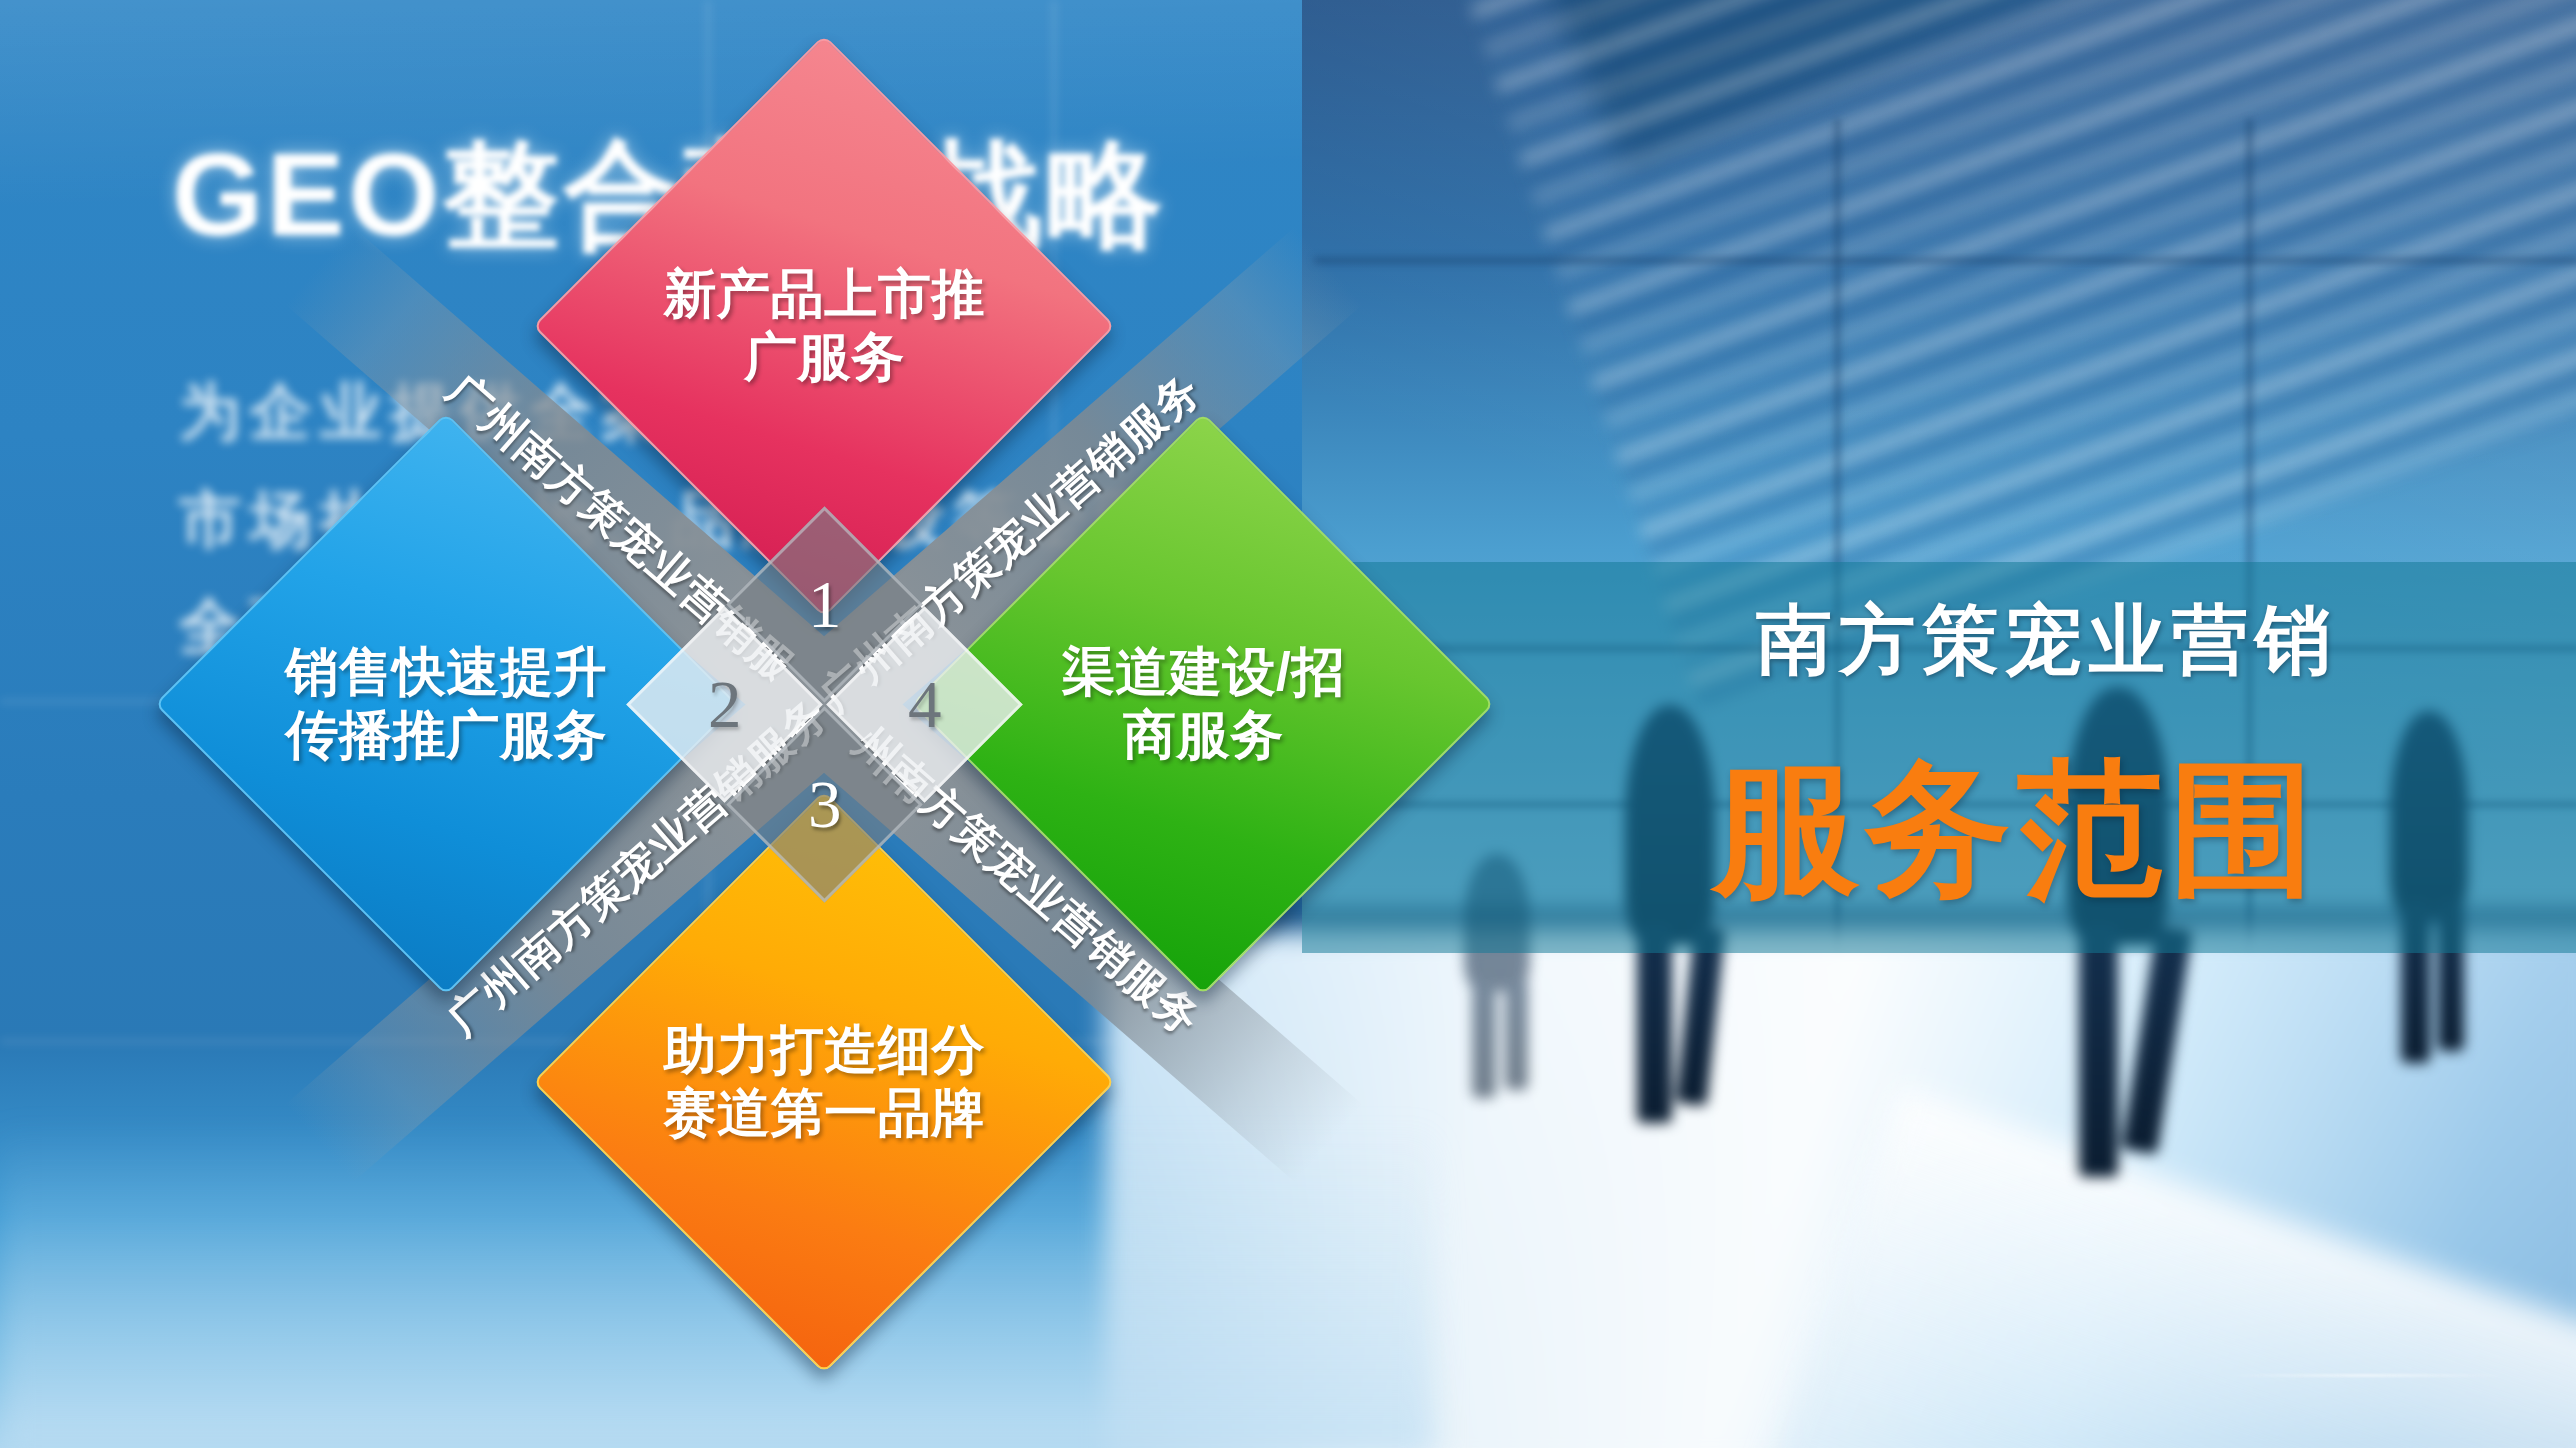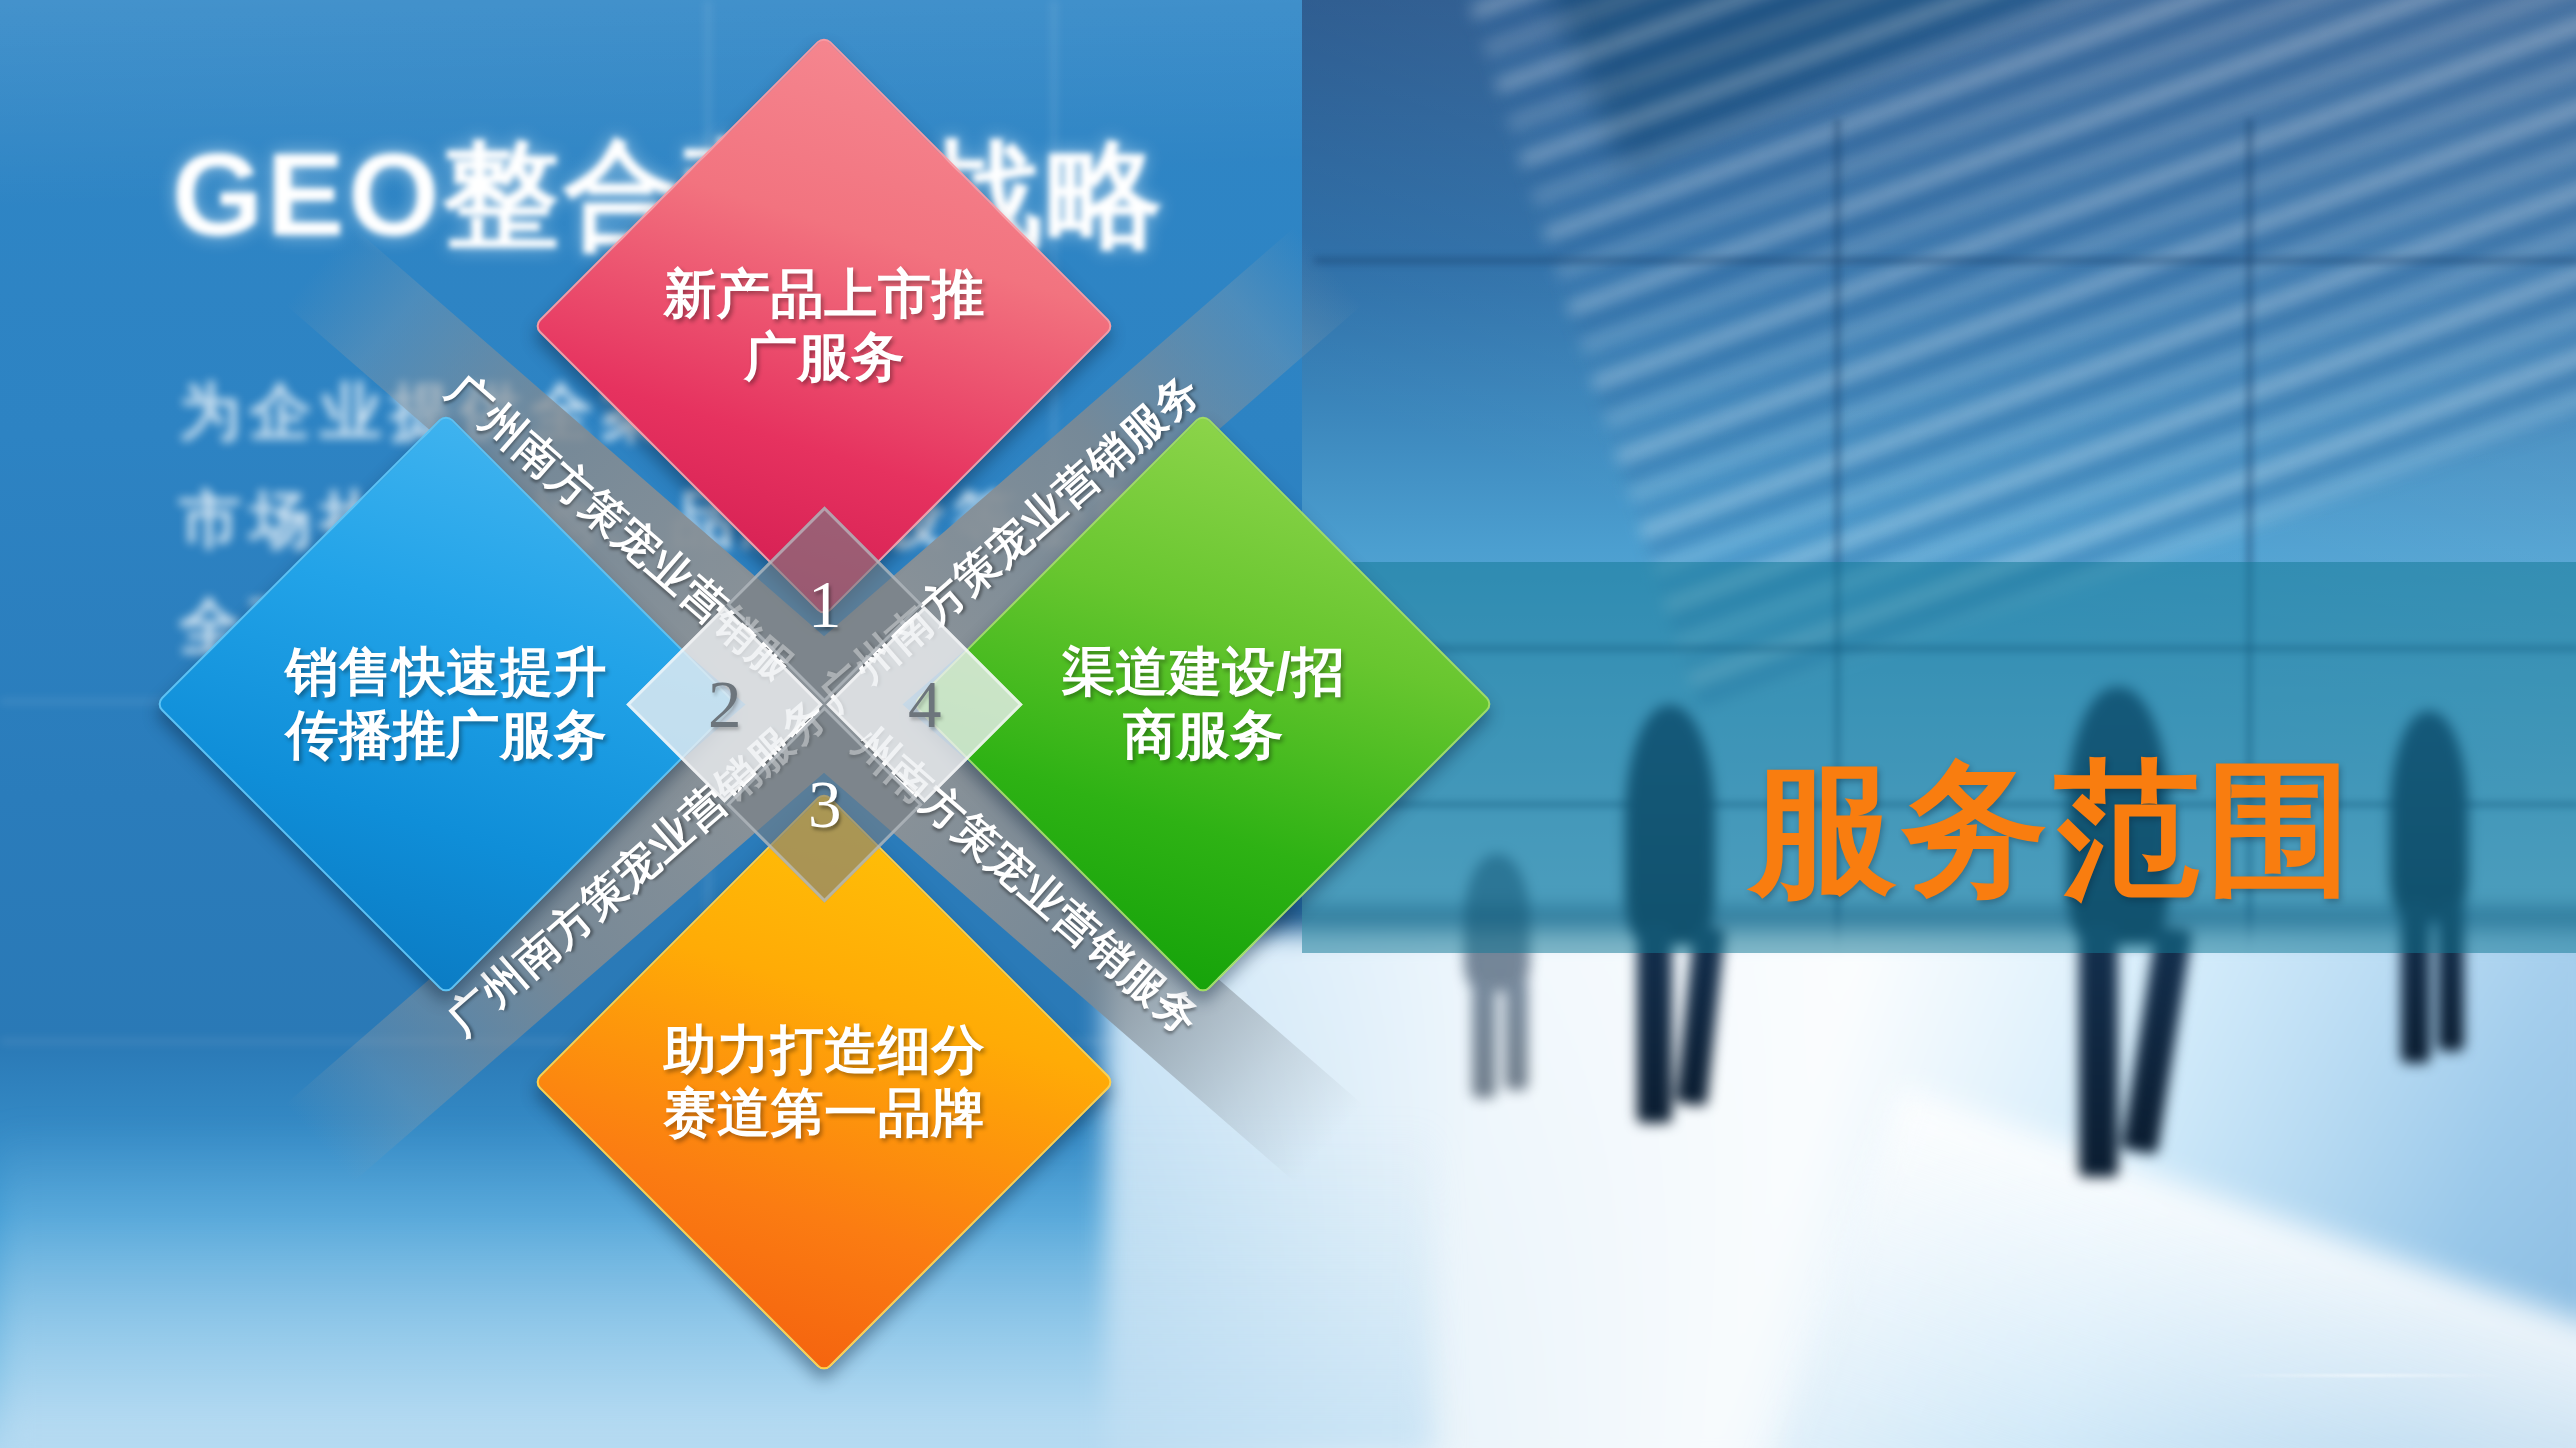--- a/index.html
+++ b/index.html
@@ -178,21 +178,21 @@
   .dia-green {left: 1203px;top: 704px;background:linear-gradient(152deg,#8cd44a 0%,#68c62f 34%,#2eb214 72%,#16a30a 100%);border:2.4px solid #a0dd63;}
   .dia-orange{left:824px;top: 1082px;background:linear-gradient(152deg,#ffc107 0%,#ffab06 34%,#fb7c12 74%,#f5640f 100%);border:2.4px solid #ffd04a;}
 
   
   .right-title{
     position:absolute;left:1756px;top:590px;
     font-size:76px;font-weight:bold;color:#ffffff;letter-spacing:7.2px;
     text-shadow:1.2px 1.8px 4.8px rgba(0,20,40,.45);white-space:nowrap;
   }
   .right-sub{
-    position:absolute;left:1750px;top:732px;
+    position:absolute;left:1713px;top:732px;
     font-size:146px;font-weight:bold;color:#f97d0f;letter-spacing:6px;
     text-shadow:1.8px 3px 6px rgba(0,20,40,.30);white-space:nowrap;
   }
 
   
   .faint-line{
     position:absolute;left:2222px;top:1374px;width:287px;height:3px;
     background:linear-gradient(90deg,rgba(255,255,255,0),rgba(255,255,255,.55),rgba(255,255,255,0));
     filter:blur(1.2px);
   }
@@ -307,18 +307,19 @@
       <span class="lbl">2</span>
     </div>
     <div class="numd dark num-bottom">
       <span class="lbl">3</span>
     </div>
     <div class="numd light num-right">
       <span class="lbl">4</span>
     </div>
   </div>
 
+  <div class="right-title">南方策宠业营销</div>
   <div class="right-sub">服务范围</div>
 
   <div class="faint-line"></div>
 
 </div>
 
 
 </body></html>

